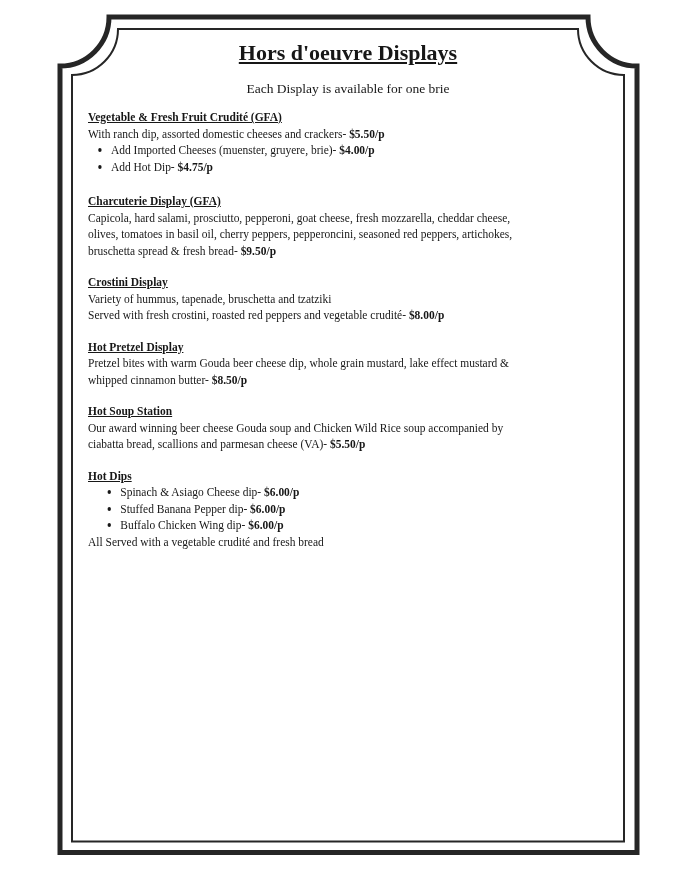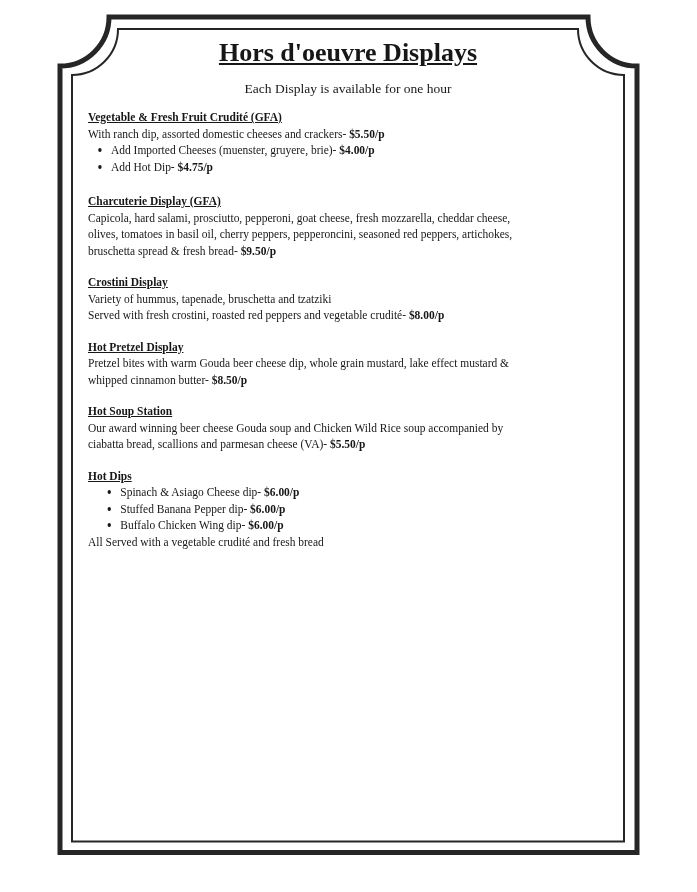--- a/index.html
+++ b/index.html
@@ -19,21 +19,21 @@
   }
   .header {
     position: absolute;
     left: 60px;
     top: 40px;
     width: 576px;
     text-align: center;
   }
   .title {
     margin: 0;
-    font-size: 26px;
+    font-size: 22px;
     line-height: 26px;
     font-weight: 700;
     text-decoration: underline;
   }
   .subtitle {
     margin: 14px 0 0 0;
     font-size: 13.5px;
     line-height: 17px;
   }
   .sections {
@@ -66,21 +66,21 @@
 
 <div class="page">
 
   <svg class="frame" width="697" height="892" viewBox="0 0 697 892">
     <path d="M 60,852.5 L 60,66 A 49,49 0 0 0 109,17 L 588,17 A 49,49 0 0 0 637,66 L 637,852.5 Z" fill="none" stroke-width="5" stroke-linejoin="miter" stroke="#262626"></path>
     <path d="M 72,841.5 L 72,75 A 46,46 0 0 0 118,29 L 578,29 A 46,46 0 0 0 624,75 L 624,841.5 Z" fill="none" stroke-width="2" stroke-linejoin="miter" stroke="#262626"></path>
   </svg>
 
   <div class="header">
     <h1 class="title">Hors d'oeuvre Displays</h1>
-    <p class="subtitle">Each Display is available for one hour</p>
+    <p class="subtitle">Each Display is available for one brie</p>
   </div>
 
   <div class="sections">
 
     <section class="menu-section gap-lg">
       <h2 class="section-heading">Vegetable &amp; Fresh Fruit Crudité (GFA)</h2>
       <p><span>With ranch dip, assorted domestic cheeses and crackers- </span><span class="price">$5.50/p</span></p>
       <ul class="bullet-list">
         <li><span>Add Imported Cheeses (muenster, gruyere, brie)- </span><span class="price">$4.00/p</span></li>
         <li><span>Add Hot Dip- </span><span class="price">$4.75/p</span></li>

